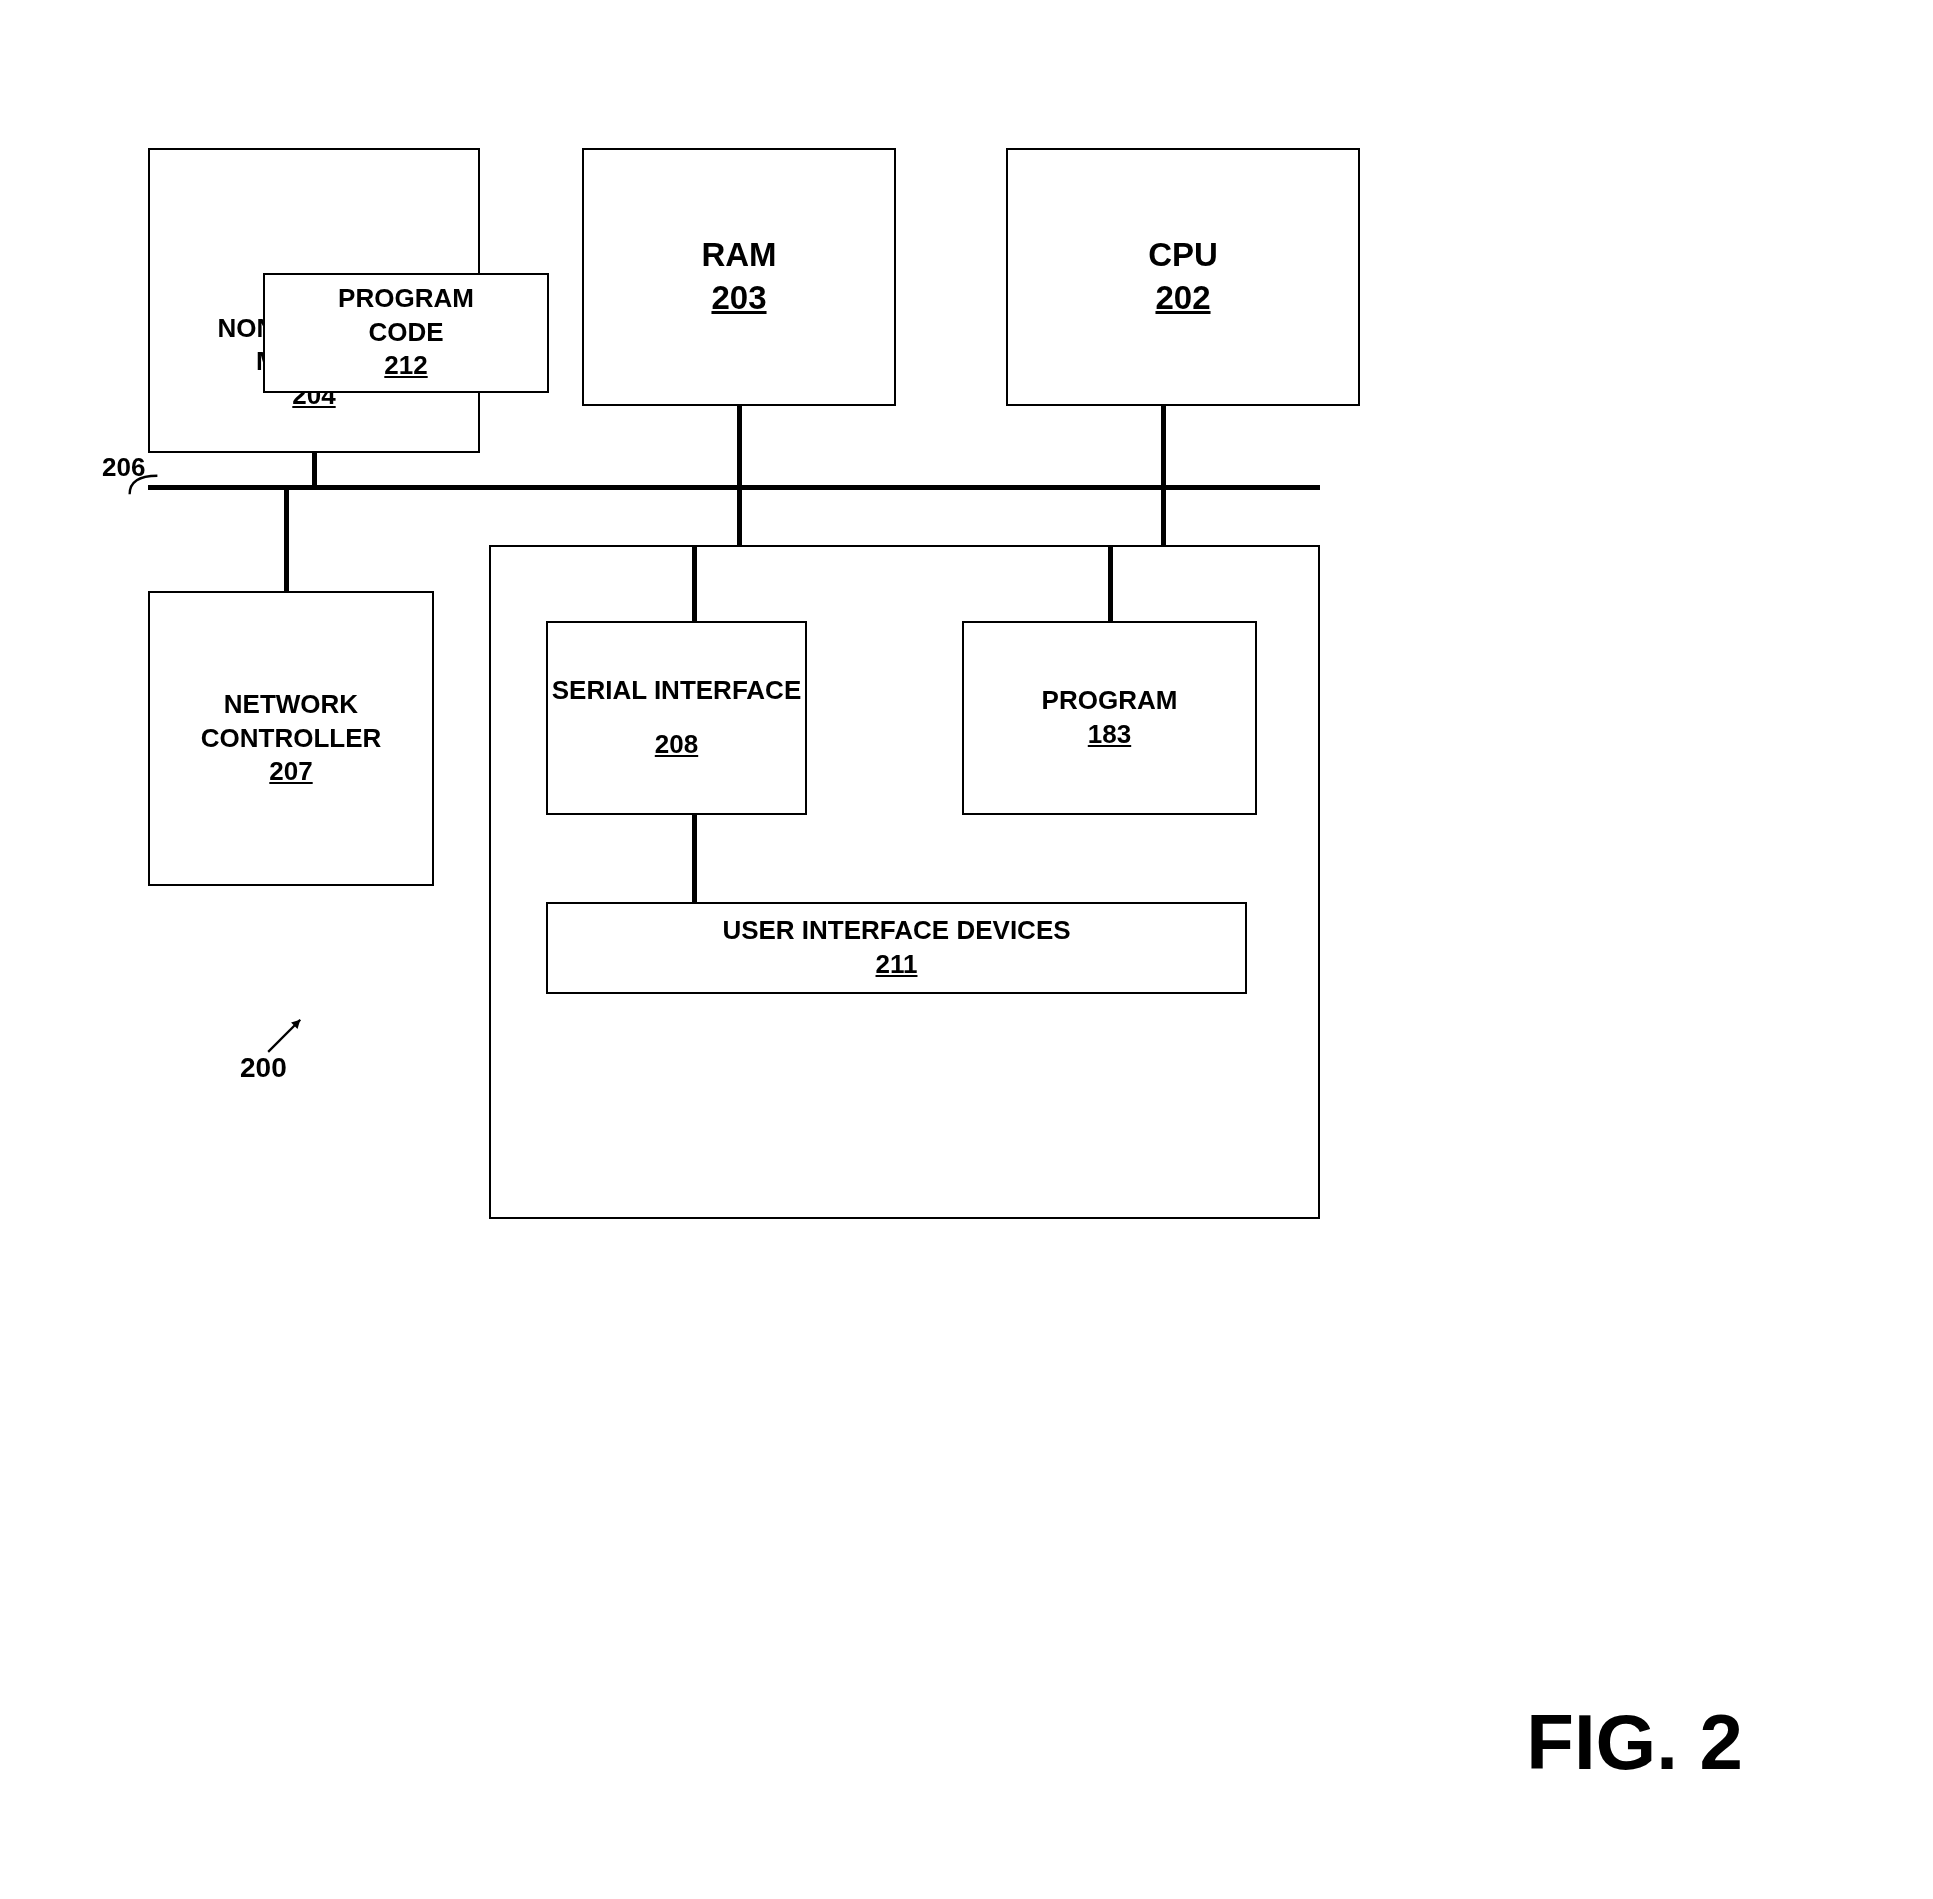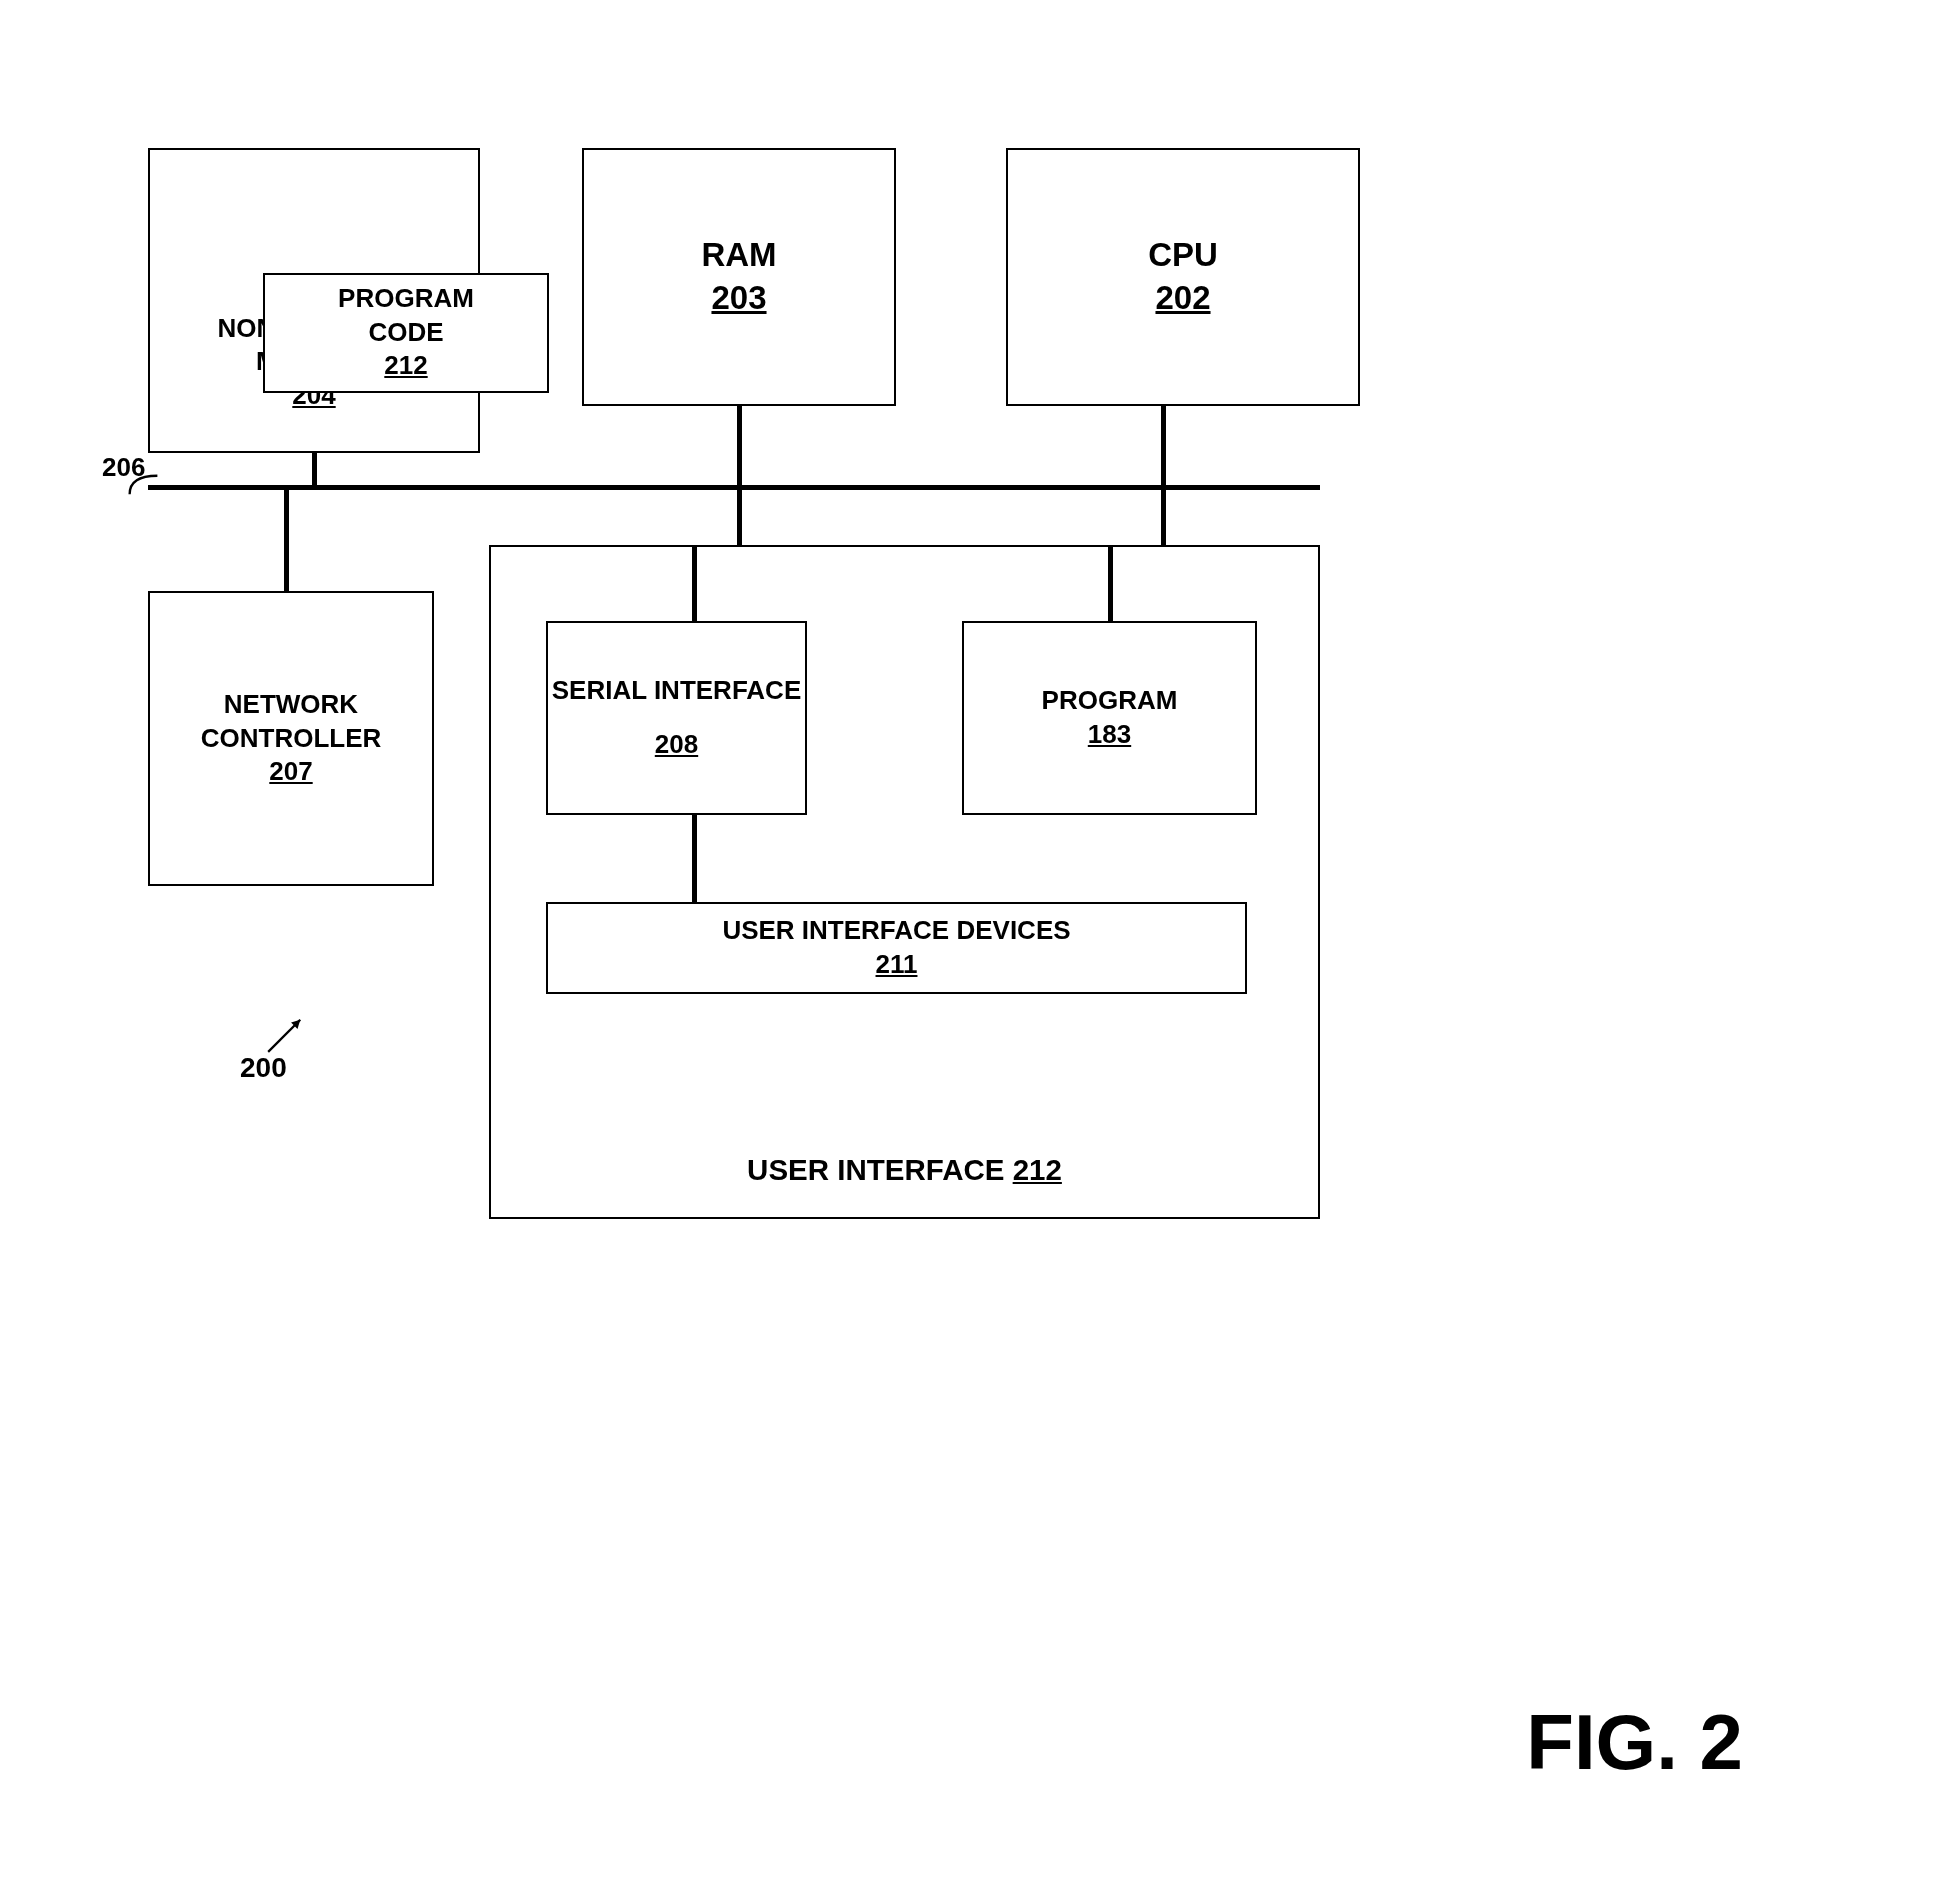--- a/index.html
+++ b/index.html
@@ -177,23 +177,20 @@
 
     <div class="bus-line" style="position:absolute; left:201px; top:268px; width:4.6px; height:88px;"></div>
 
     <div style="position:absolute; left:55px; top:355px;">
       <div class="box" style="width:701px; height:92px;">
         <span class="box-label" style="font-size:26px; display:inline;text-align:right;">USER INTERFACE DEVICES </span>
           <span class="box-number underline" style="font-size:26px;">211</span>
       </div>
     </div>
 
-    <div style="position:absolute; bottom:28px; left:0; right:0; text-align:center;">
-      <span class="box-label" style="font-size:29.5px;">USER INTERFACE </span><span class="box-number" style="font-size:29.5px;">212</span>
-    </div>
 
   </div>
 
   <div style="position:absolute; left:166px; top:978px; font-size:28px; font-weight:bold;">200</div>
 
   <svg style="position:absolute; left:185px; top:932px; width:55px; height:55px;" viewBox="0 0 60 60">
     <line x1="10" y1="50" x2="45" y2="15" stroke="#000" stroke-width="2.5"></line>
     <polygon points="45,15 35,18 42,25" fill="#000"></polygon>
   </svg>
 

